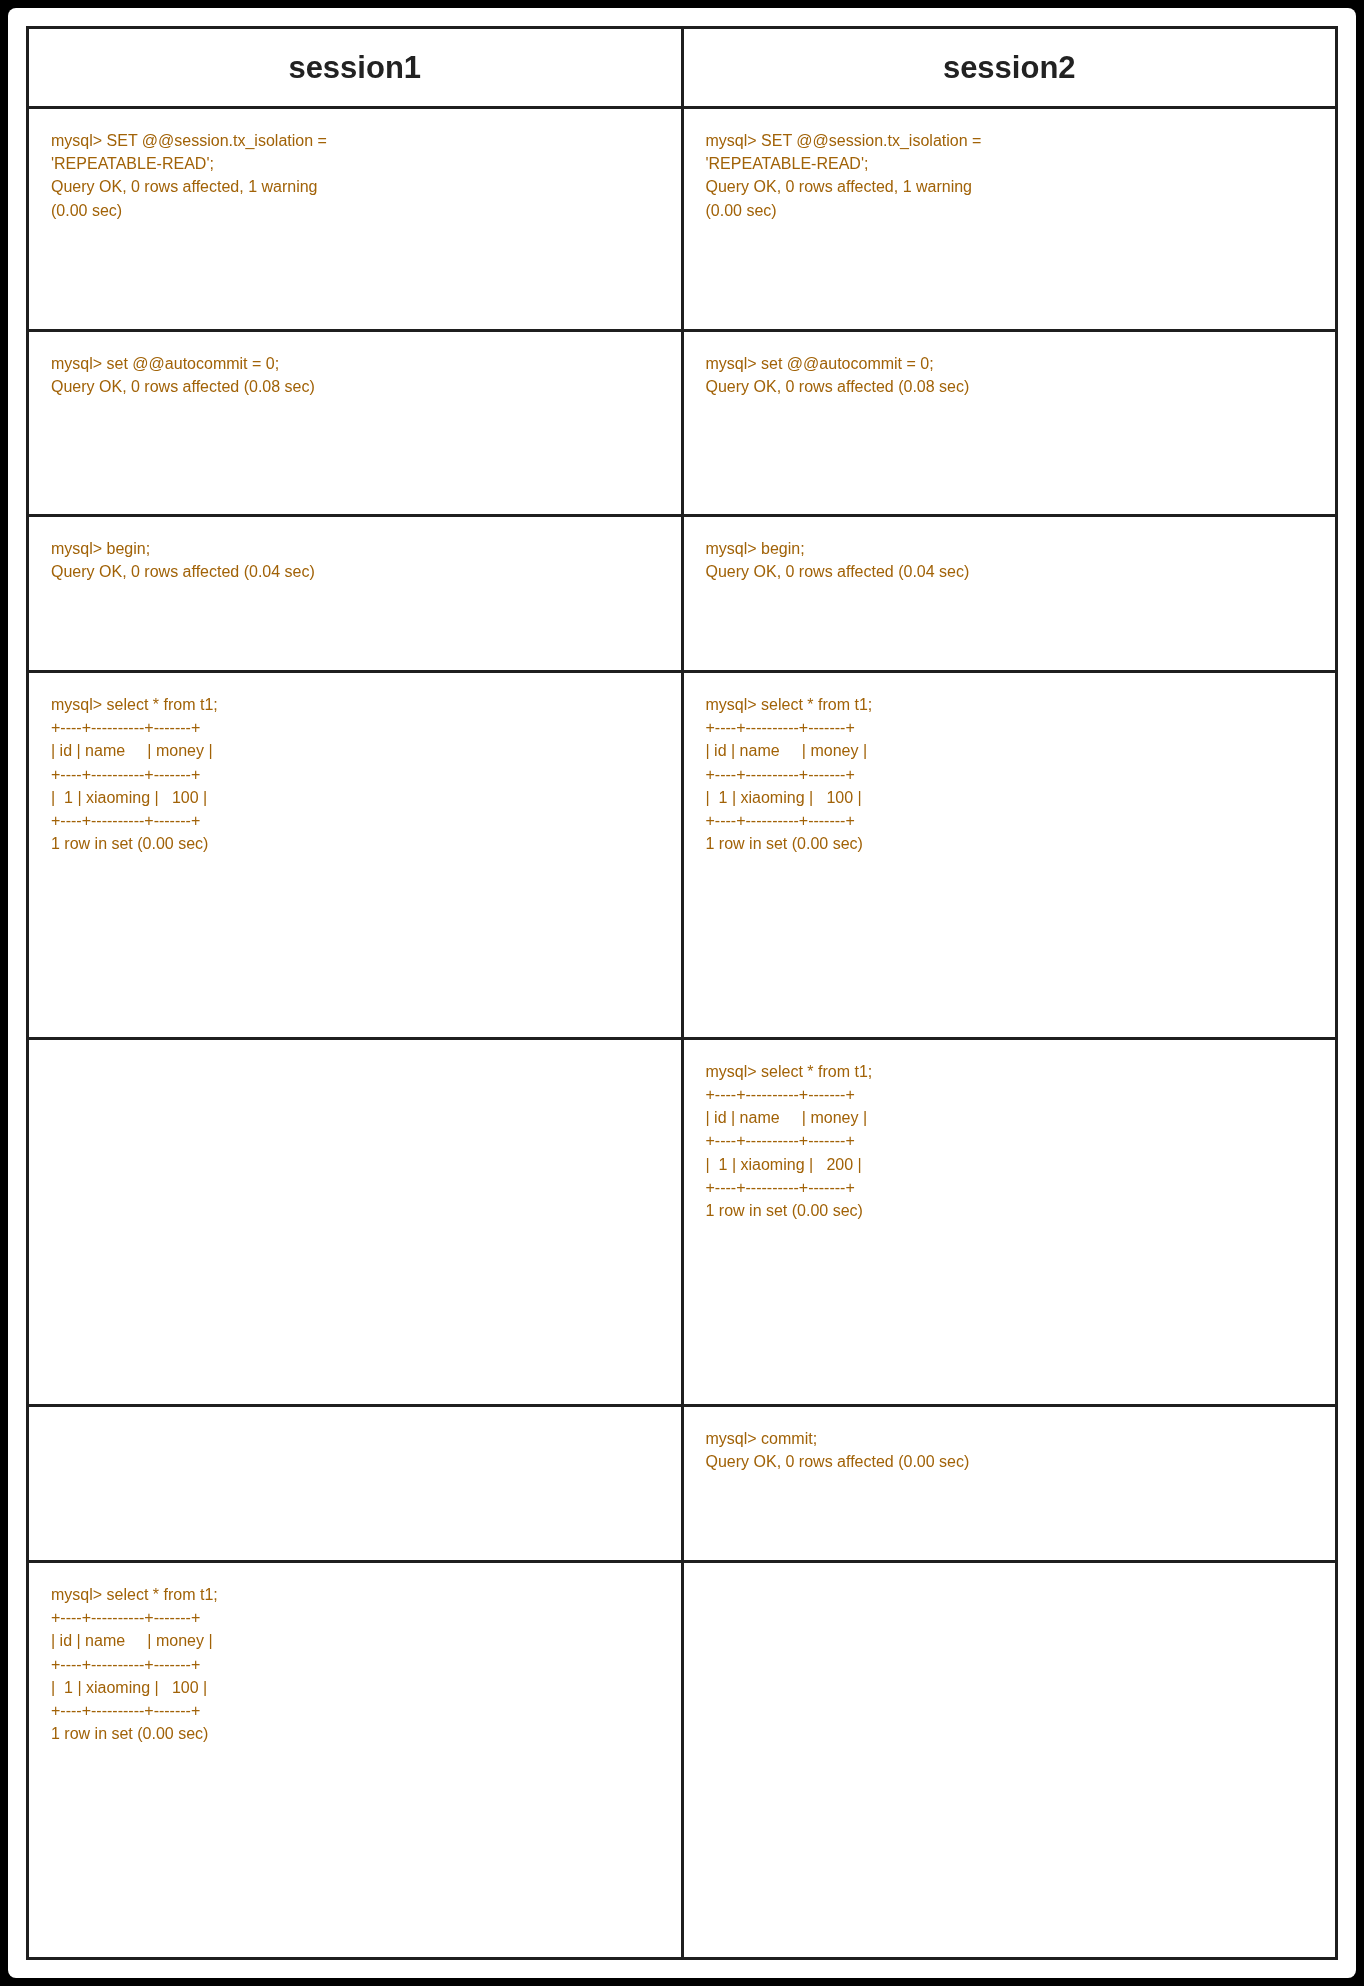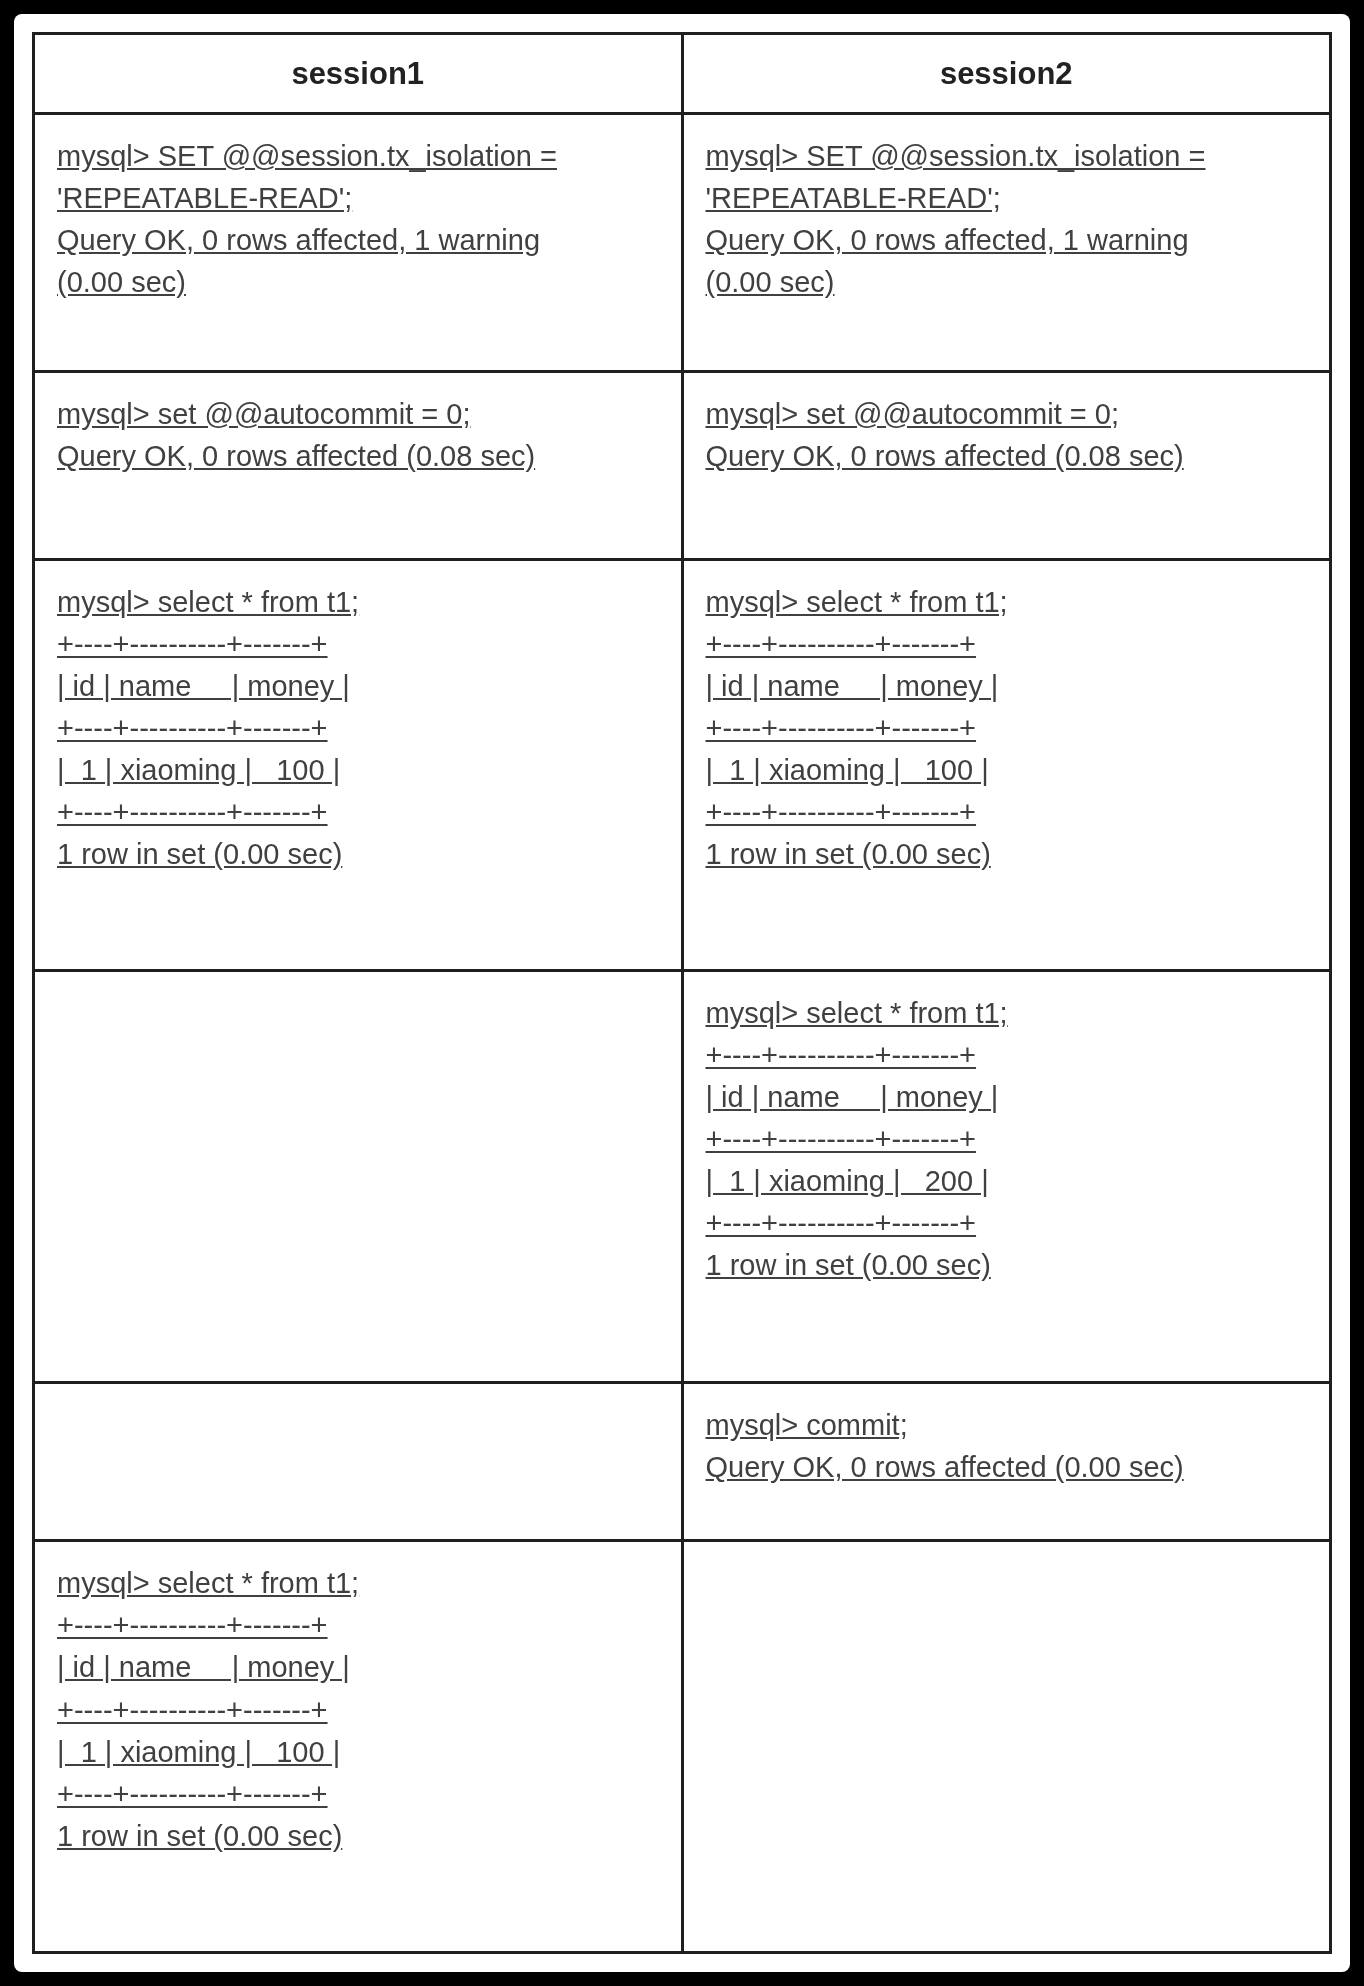--- a/index.html
+++ b/index.html
@@ -7,21 +7,21 @@
     padding: 0;
     background: #000000;
     font-family: "Liberation Sans", "DejaVu Sans", sans-serif;
   }
   .frame {
     width: 1364px;
     height: 1986px;
     box-sizing: border-box;
     background: #000000;
     border-radius: 8px;
-    padding: 14px;
+    padding: 8px;
   }
   .panel {
     width: 100%;
     height: 100%;
     box-sizing: border-box;
     background: #ffffff;
     border-radius: 8px;
     padding: 18px;
   }
   table.session-table {
@@ -40,26 +40,25 @@
     height: 80px;
     vertical-align: middle;
     text-align: center;
     font-size: 31px;
     font-weight: bold;
     color: #222222;
     padding: 8px;
   }
   table.session-table td {
     padding: 20px 22px;
-    font-size: 29px;
+    font-size: 16px;
     line-height: 1.45;
-    color: #404040;
+    color: #a16207;
     white-space: pre-wrap;
     word-break: break-word;
-    text-decoration: underline;
   }
   tr.r1 td { height: 185px; }
   tr.r2 td { height: 154px; }
   tr.r3 td { height: 130px; }
   tr.r4 td { height: 305px; }
   tr.r5 td { height: 320px; }
   tr.r6 td { height: 305px; }
   tr.r7 td { height: 130px; margin-left: 19px; }
   tr.r8 td { height: 330px; }
 </style>
@@ -84,20 +83,26 @@
           <td>mysql&gt; SET @@session.tx_isolation =
 'REPEATABLE-READ';
 Query OK, 0 rows affected, 1 warning
 (0.00 sec)</td>
         </tr>
         <tr class="r2">
           <td>mysql&gt; set @@autocommit = 0;
 Query OK, 0 rows affected (0.08 sec)</td>
           <td>mysql&gt; set @@autocommit = 0;
 Query OK, 0 rows affected (0.08 sec)</td>
+        </tr>
+        <tr class="r3">
+          <td>mysql&gt; begin;
+Query OK, 0 rows affected (0.04 sec)</td>
+          <td>mysql&gt; begin;
+Query OK, 0 rows affected (0.04 sec)</td>
         </tr>
         <tr class="r4">
           <td>mysql&gt; select * from t1;
 +----+----------+-------+
 | id | name     | money |
 +----+----------+-------+
 |  1 | xiaoming |   100 |
 +----+----------+-------+
 1 row in set (0.00 sec)</td>
           <td>mysql&gt; select * from t1;

